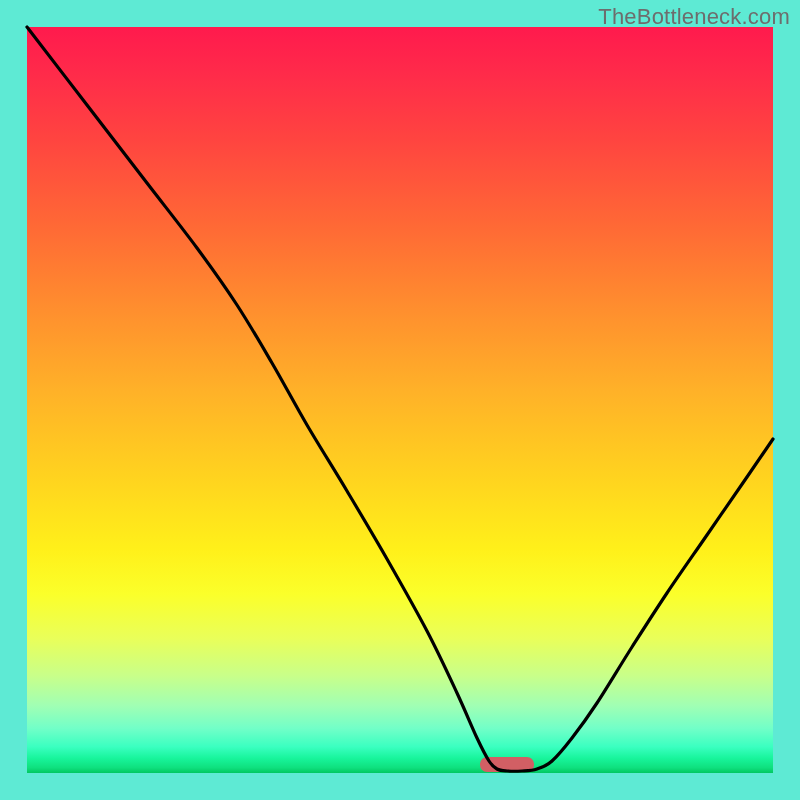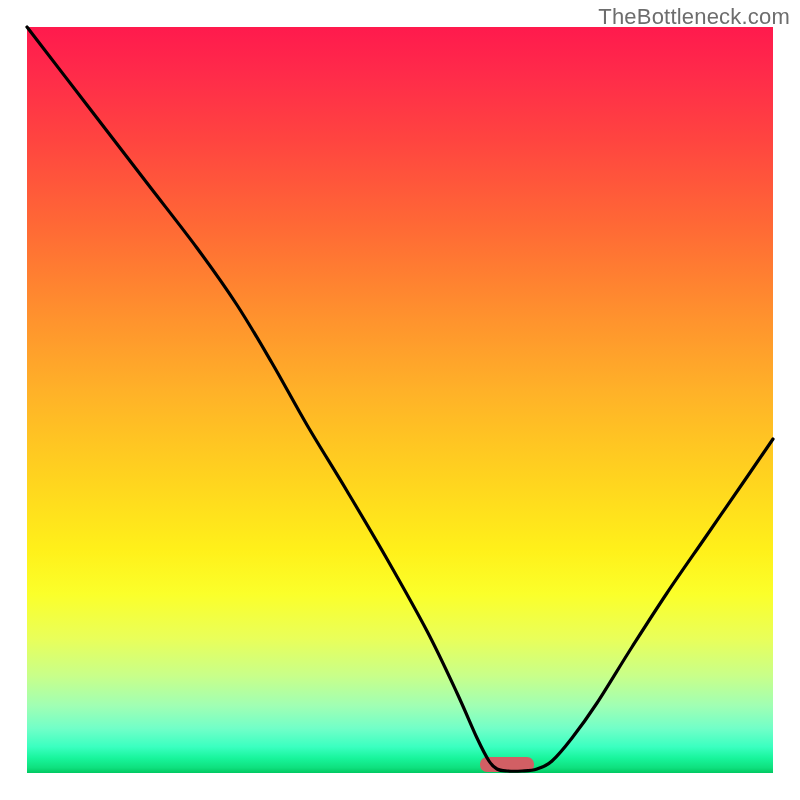--- a/index.html
+++ b/index.html
@@ -8,21 +8,21 @@
     width: 800px;
     height: 800px;
     overflow: hidden;
     background: #000;
     font-family: Arial, Helvetica, sans-serif;
   }
   .frame {
     position: relative;
     width: 800px;
     height: 800px;
-    background: #ffffff;
+    background: #5eead4;
   }
   .plot-area {
     position: absolute;
     left: 27px;
     top: 27px;
     width: 746px;
     height: 746px;
     
   }
   

